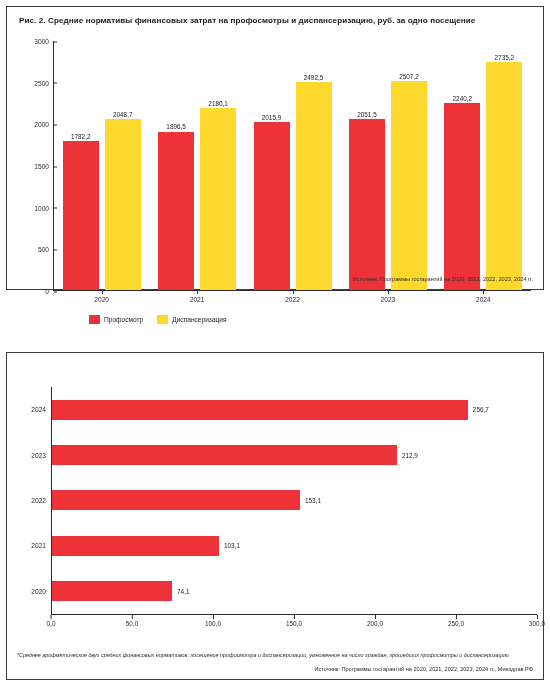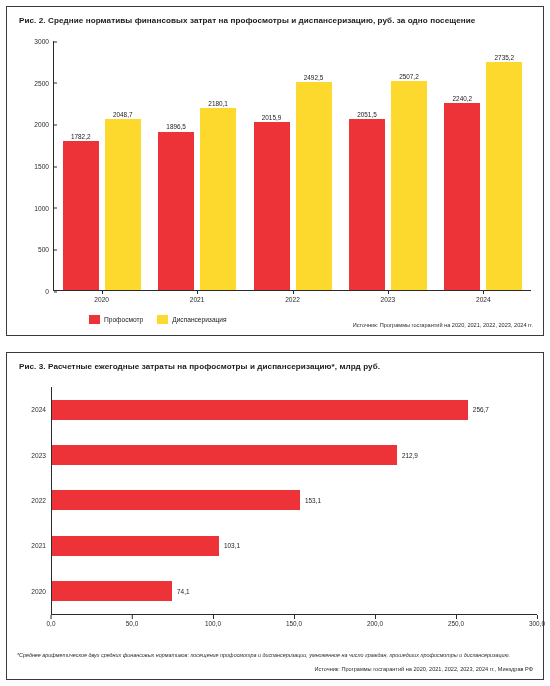--- a/index.html
+++ b/index.html
@@ -10,21 +10,21 @@
     font-family: "Liberation Sans", sans-serif;
   }
   .page { width: 550px; height: 686px; position: relative; background: #fff; }
 
   .panel {
     position: absolute;
     left: 6px; right: 6px;
     border: 1px solid #3a3a3a;
     background: #fff;
   }
-  #panel-top { top: 6px; height: 330px; }
+  #panel-top { top: 6px; height: 284px; }
   #panel-bottom { top: 352px; height: 328px; }
 
   .fig-title {
     position: absolute;
     left: 12px; top: 9px;
     font-size: 8.1px;
     font-weight: bold;
     color: #1a1a1a;
     letter-spacing: 0.01em;
     white-space: nowrap;
@@ -281,21 +281,20 @@
             <span class="c1-swatch" style="background: rgb(253, 217, 46);"></span>
             <span class="c1-legend-text">Диспансеризация</span>
           </div>
         </div>
     </div>
 
     <div class="src-note" id="c1-source">Источник: Программы госгарантий на 2020, 2021, 2022, 2023, 2024 гг.</div>
   </div>
 
   <div class="panel" id="panel-bottom">
-    <div class="fig-title">Рис. 3. Расчетные ежегодные затраты на профосмотры и диспансеризацию*, млрд руб.</div>
 
     <div id="chart2">
       <div class="c2-plot">
         <div class="c2-rows" id="c2-rows">
             <div class="c2-row">
               <div class="c2-ylabel">2024</div>
               <div class="c2-bar" style="width: 415.854px; background: rgb(238, 51, 56);"></div>
               <div class="c2-val">256,7</div>
             </div>
             <div class="c2-row">

